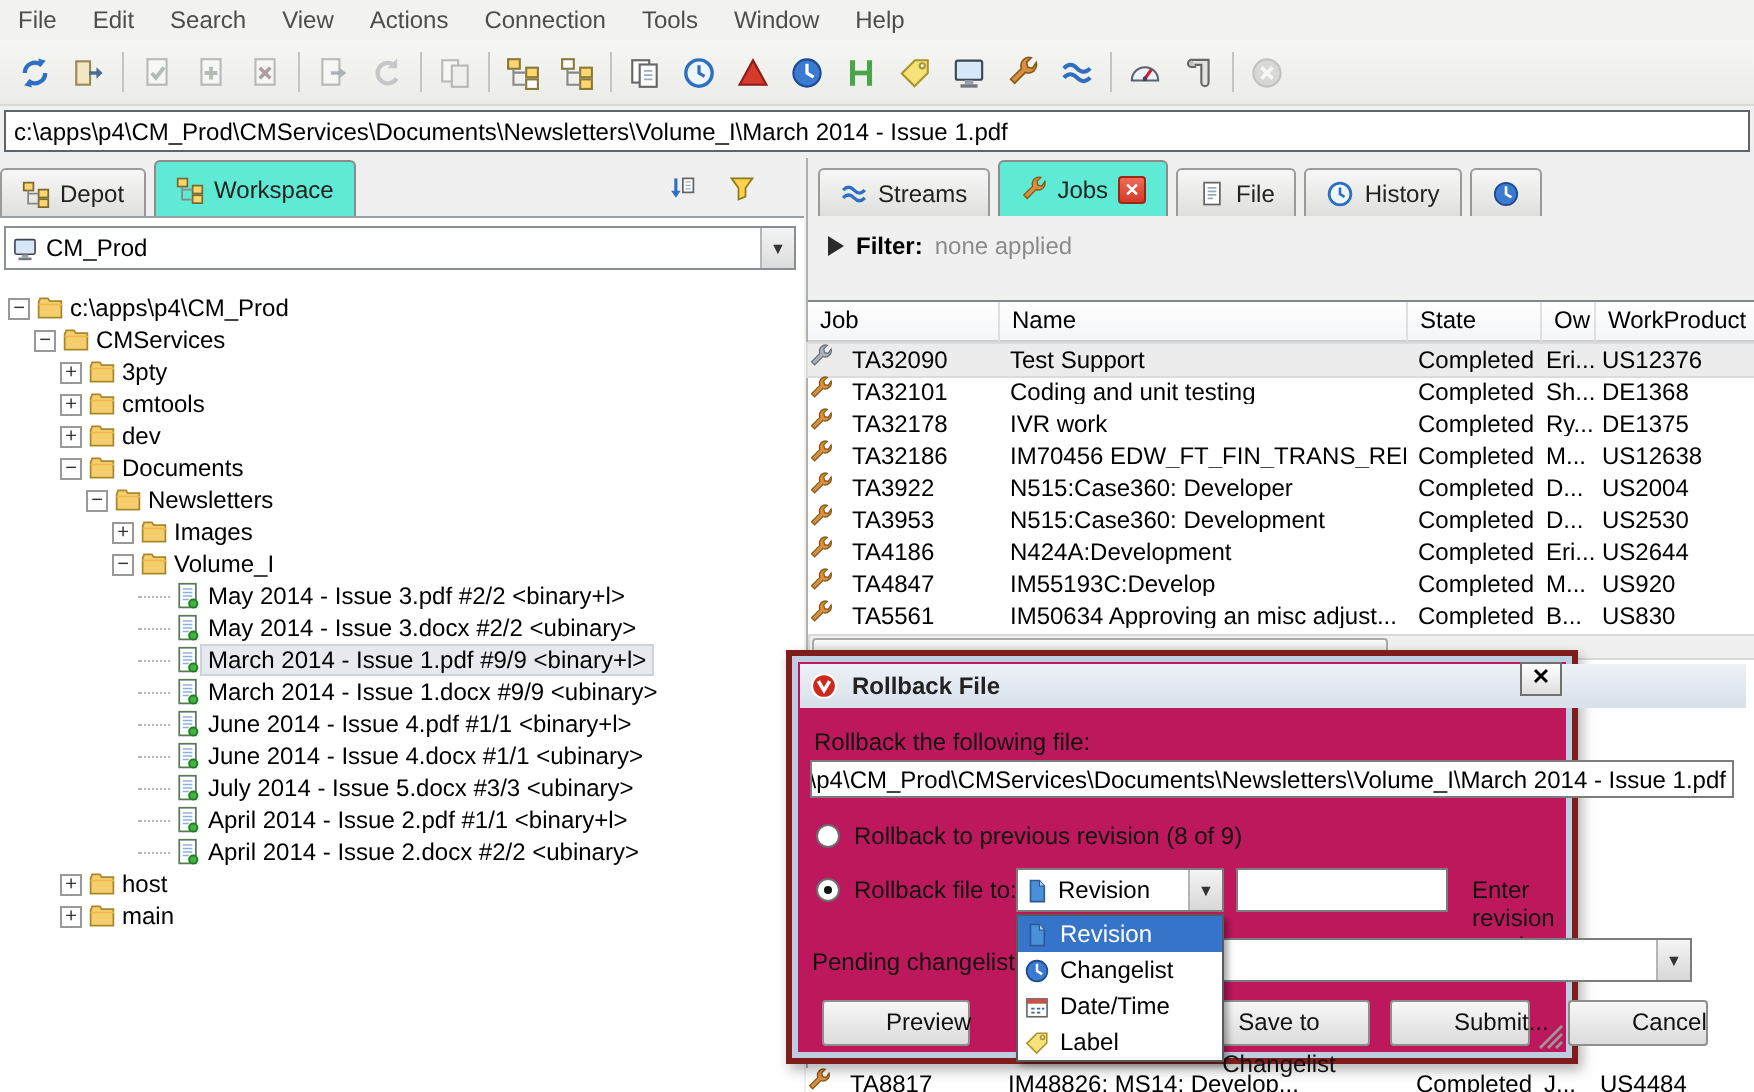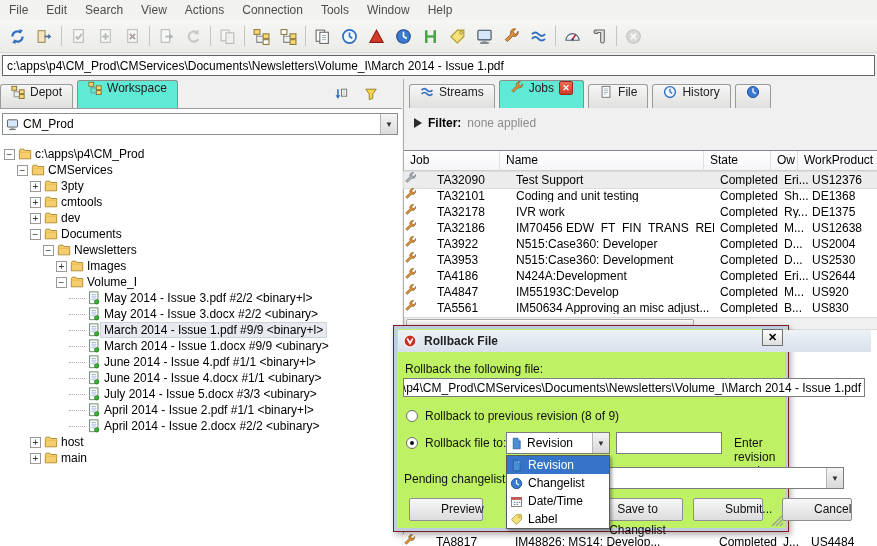--- a/index.html
+++ b/index.html
@@ -23,21 +23,21 @@
   .icon.sm { width:14px; height:14px; }
   .icon.xs { width:13px; height:13px; }
 
   
   #addressbar { left:0; top:53px; width:877px; height:26px; background:#f0f0f0; }
   #address-input { position:absolute; left:2px; top:2px; width:873px; height:21px;
     border:1px solid #5f6468; background:#fff; font:12px "Liberation Sans",sans-serif; padding:0 4px; }
 
   
   .tabbar { height:29px; display:flex; align-items:flex-end; }
-  .tab { height:24px; display:flex; align-items:flex-start; gap:5px; padding:0 10px;
+  .tab { height:24px; display:flex; align-items:center; gap:5px; padding:0 10px;
     background:linear-gradient(#f7f7f7,#dfdfdd); border:1px solid #9a9a98; border-bottom:none;
     border-radius:3px 3px 0 0; margin-right:4px; color:#222; white-space:nowrap;margin-top:28px; }
   .tab.active { height:28px; background:#5eead4; border-color:#8c8c8a; position:relative; z-index:2; }
   .tab-close { width:14px; height:14px; background:linear-gradient(#ef6b55,#d23a27); border:1px solid #9c2718;
     border-radius:2px; color:#fff; font-size:9px; font-weight:bold; line-height:12px; text-align:center; }
 
   
   #left-tabbar { left:0; top:79px; width:402px; }
   #left-tab-tools { left:330px; top:84px; display:flex; gap:8px; }
   .mini-btn { width:22px; height:20px; display:flex; align-items:center; justify-content:center; }
@@ -59,27 +59,27 @@
   #right-tabbar { position:absolute; left:5px; top:0; width:469px; overflow:hidden; }
   #filter-row { position:absolute; left:0; top:33px; height:22px; display:flex; align-items:center; gap:6px; padding-left:10px; }
   #filter-tri { width:0; height:0; border-left:8px solid #2b2b2b; border-top:5px solid transparent; border-bottom:5px solid transparent; }
   #filter-label { font-weight:bold; }
   #filter-value { color:#8b8b8b; }
   #jobs-table { position:absolute; left:0; top:71px; width:474px; height:396px; background:#fff; border-top:1px solid #80878f; }
   .hdr-cell { position:absolute; top:0; height:20px; background:linear-gradient(#ffffff,#f4f5f7);
     border-right:1px solid #e0e0e0; border-bottom:1px solid #cfcfcf; padding:2px 0 0 6px; }
   .job-row { position:absolute; height:16px; width:474px; white-space:nowrap; }
   .job-row.selected { background:#ececec; outline:1px solid #dcdcdc; }
-  .cell { position:absolute; top:0; height:14px; overflow:hidden; line-height:16px;margin-left:11px; }
+  .cell { position:absolute; top:0; height:14px; overflow:hidden; line-height:16px; }
   #hscroll { position:absolute; left:0; top:166px; width:474px; height:13px; background:#f0f0f0; border:1px solid #d9d9d9; }
   #hscroll-thumb { position:absolute; left:1px; top:1px; width:288px; height:9px; background:linear-gradient(#fdfdfd,#d7d7d7); border:1px solid #a9a9a9; border-radius:2px; }
 
   
-  #dialog { left:393px; top:325px; width:396px; height:207px; background:#bef264;
-    border:1px solid #7f1d1d; box-shadow:inset 0 0 0 3px #bfcde0, 2px 3px 6px rgba(0,0,0,.3); z-index:10; }
+  #dialog { left:393px; top:325px; width:396px; height:207px; background:#be185d;
+    border:3px solid #7f1d1d; box-shadow:inset 0 0 0 3px #bfcde0, 2px 3px 6px rgba(0,0,0,.3); z-index:10; }
   #dlg-title { position:absolute; left:4px; top:4px; width:473px; height:22px;
     background:linear-gradient(#eef2f7,#d8e0ea); display:flex; align-items:center; gap:7px; padding-left:5px; }
   #dlg-title-text { font-weight:bold; color:#222; }
   #dlg-close { position:absolute; right:5px; top:3px; width:21px; height:17px; background:linear-gradient(#ffffff,#dfdfdf);
     border:1px solid #707070; font-size:11px; font-weight:bold; text-align:center; line-height:15px; }
   .dlg-label { position:absolute; color:#111; }
   #dlg-path { position:absolute; left:9px; top:52px; width:462px; height:19px; border:1px solid #7c7c7c; background:#fff; overflow:hidden; }
   #dlg-path span { position:absolute; right:3px; top:2px; white-space:nowrap; }
   .radio { position:absolute; width:12px; height:12px; border:1px solid #6d6d6d; border-radius:50%; background:#fff; }
   .radio.checked::after { content:""; position:absolute; left:3px; top:3px; width:4px; height:4px; border-radius:50%; background:#111; }

